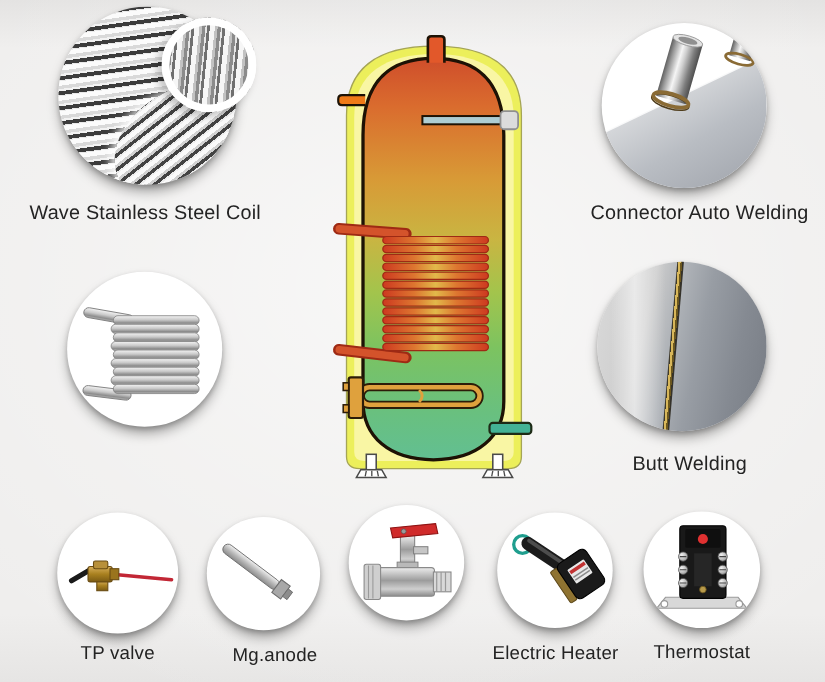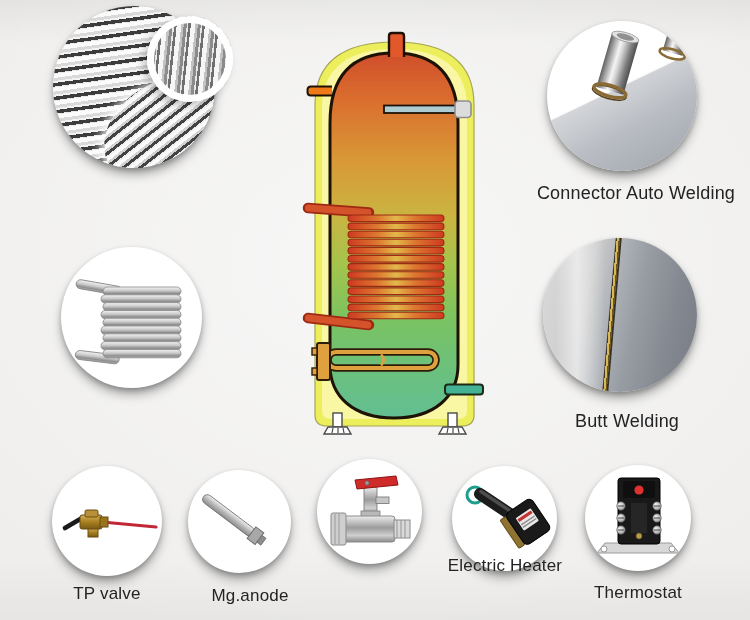--- a/index.html
+++ b/index.html
@@ -62,20 +62,21 @@
 </style>
 </head>
 <body>
 
 <div class="stage">
 
   <div class="photo-circle wave-big" style="left:53px; top:6px; width:162px; height:162px;">
     <div class="wave-patch"></div>
   </div>
   <div class="photo-circle wave-small" style="left:147px; top:16px; width:86px; height:86px;"></div>
+  <div class="caption" style="left:132px; top:183px;">Wave Stainless Steel Coil</div>
 
   <div class="photo-circle" style="left:547px; top:21px; width:150px; height:150px;">
     <svg width="150" height="150" viewBox="0 0 150 150">
       <defs>
         <linearGradient id="panelG" x1="0" y1="0" x2="0.7" y2="1">
           <stop offset="0" stop-color="#f2f2f3"></stop>
             <stop offset="0.4" stop-color="#d5d7da"></stop>
           <stop offset="0.7" stop-color="#b9bdc3"></stop>
             <stop offset="1" stop-color="#a7abb2"></stop>
         </linearGradient>
@@ -306,21 +307,21 @@
       <g transform="rotate(-34 70 60)">
         <rect x="55" y="43" width="7" height="34" rx="1.5" fill="#8f7331" stroke="#5f4a1b" stroke-width="1"></rect>
         <rect x="62" y="41" width="31" height="38" rx="5" fill="#1a1a1a" stroke="#000" stroke-width="1"></rect>
         <rect x="69" y="50" width="18" height="15" rx="1" fill="#e8e8e8"></rect>
         <rect x="70" y="52" width="16" height="3.2" fill="#c23333"></rect>
         <rect x="70" y="58" width="16" height="1.4" fill="#8a8a8a"></rect>
         <rect x="70" y="61" width="16" height="1.4" fill="#8a8a8a"></rect>
       </g>
     </svg>
   </div>
-  <div class="caption small" style="left:505px; top:556px;">Electric Heater</div>
+  <div class="caption small" style="left:505px; top:584px;">Electric Heater</div>
 
   <div class="photo-circle" style="left:585px; top:465px; width:106px; height:106px;">
     <svg width="106" height="106" viewBox="0 0 106 106">
       <defs>
         <radialGradient id="screwG" cx="0.35" cy="0.35" r="0.8">
           <stop offset="0" stop-color="#f2f2f2"></stop>
             <stop offset="0.7" stop-color="#b0b0b0"></stop>
           <stop offset="1" stop-color="#777"></stop>
         </radialGradient>
       </defs>

